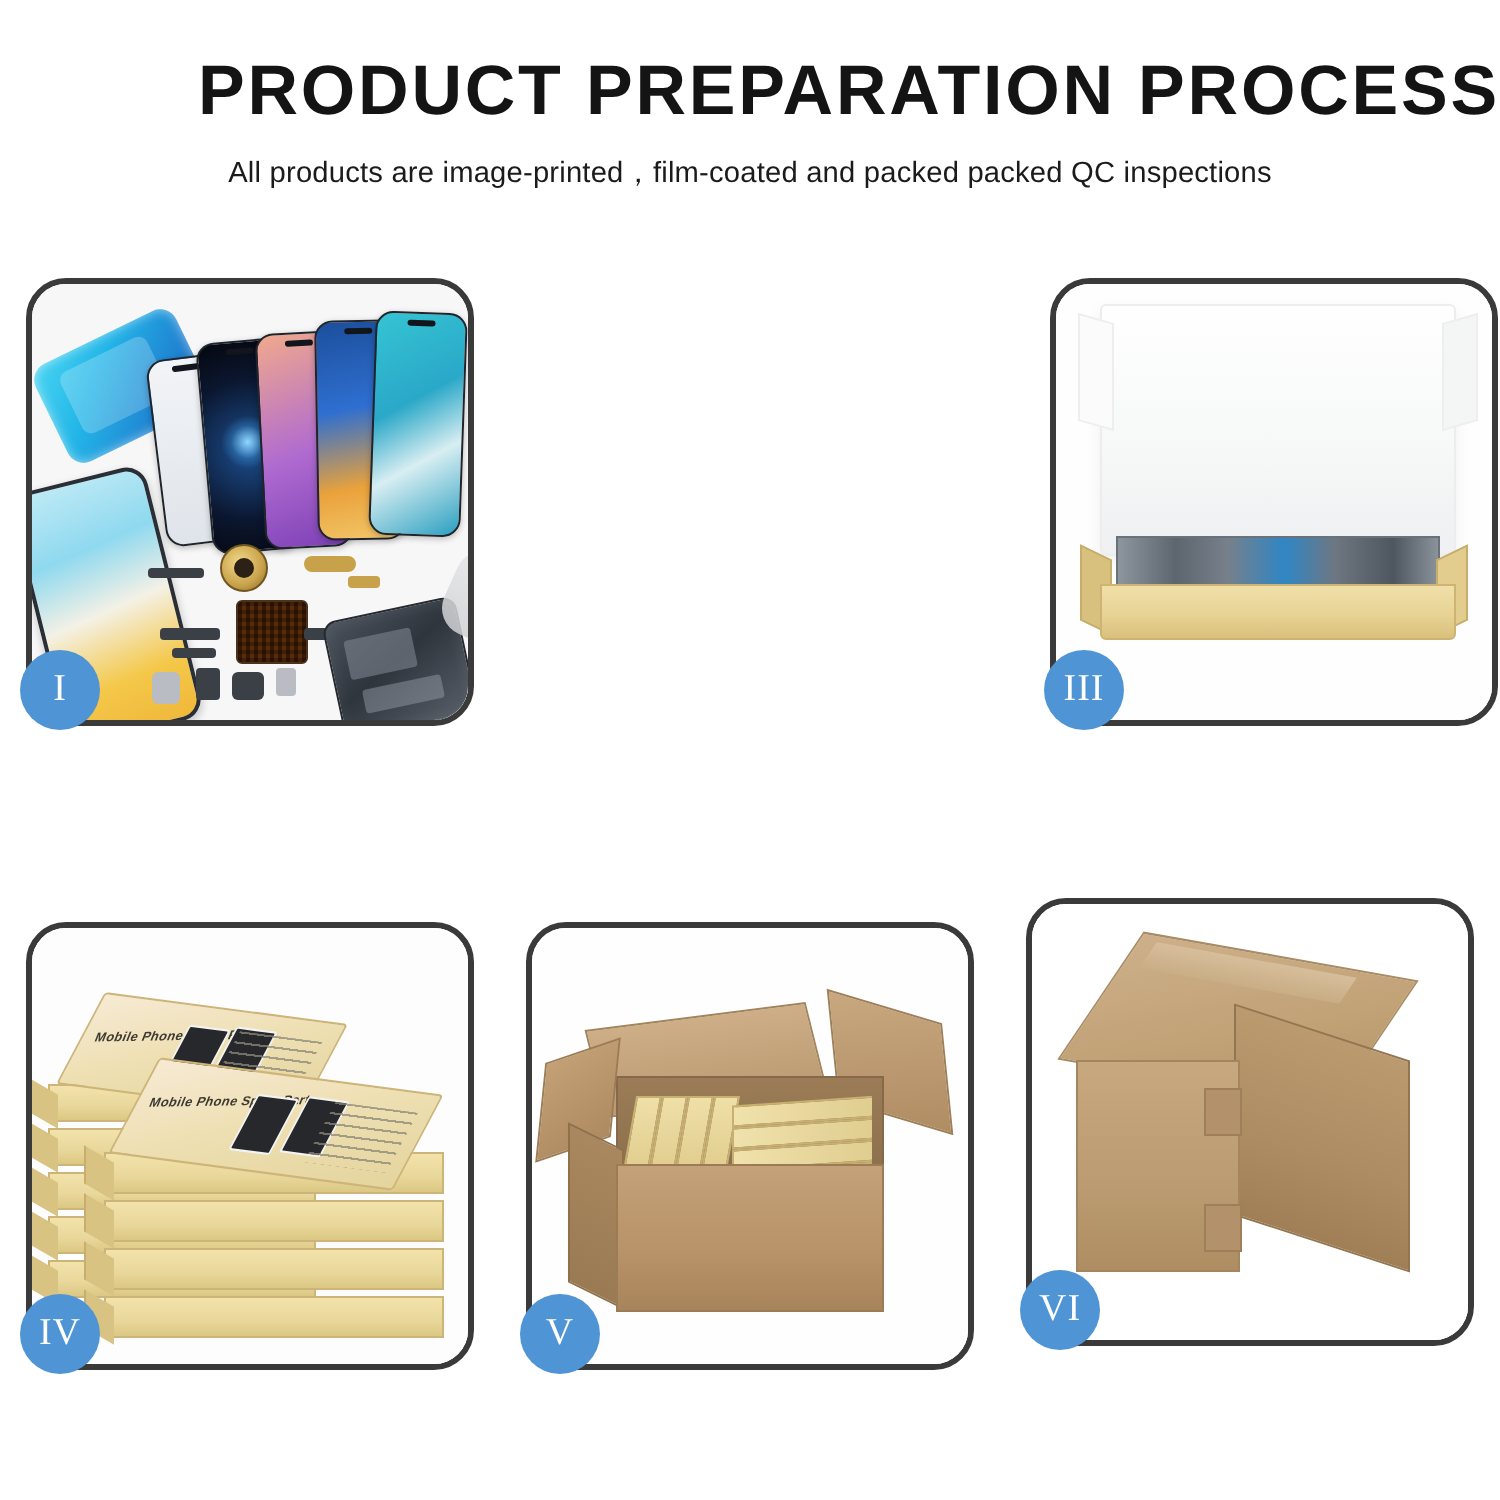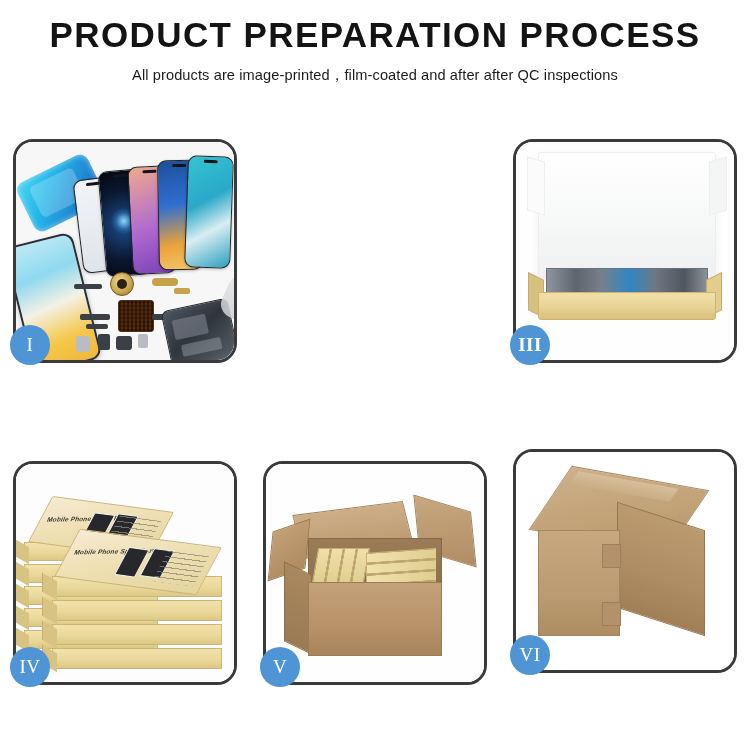--- a/index.html
+++ b/index.html
@@ -7,41 +7,42 @@
     width:750px;height:750px;background:#ffffff;
     font-family:"Liberation Sans",sans-serif;
     overflow:hidden;position:relative;
   }
   .page{position:relative;width:750px;height:750px;}
 
   
   .header{position:absolute;left:0;top:0;width:750px;text-align:center;}
   .title{
     font-size:35px;font-weight:700;color:#141414;
-    letter-spacing:1.4px;margin-top:17px;line-height:1;
+    letter-spacing:1.4px;margin-top:28px;line-height:1;
     white-space:nowrap;
+    text-align:right;
   }
   .subtitle{
     font-size:14.6px;color:#1b1b1b;margin-top:14px;letter-spacing:.1px;
     white-space:nowrap;font-weight:400;
   }
 
   
   .grid{position:absolute;left:13px;top:139px;width:724px;height:546px;}
   .panel{
     position:absolute;width:224px;height:224px;
     border:3px solid #3a3a3a;border-radius:20px;
     background:#f6f6f6;box-sizing:border-box;overflow:visible;
   }
   .panel .clip{
     position:absolute;inset:0;border-radius:17px;overflow:hidden;background:#f7f7f7;
   }
   .p1{left:0;top:0;}
   .p2{left:250px;top:0;}
-  .p3{left:500px;top:0;font-weight:bold;}
+  .p3{left:512px;top:0;}
   .p4{left:0;top:322px;}
   .p5{left:250px;top:322px;}
   .p6{left:500px;top:310px;}
 
   .badge{
     position:absolute;left:-6px;bottom:-5px;width:40px;height:40px;border-radius:50%;
     background:#4f94d4;color:#ffffff;z-index:12;
     display:flex;align-items:center;justify-content:center;
     font-family:"Liberation Serif",serif;font-size:19px;letter-spacing:.5px;
     box-shadow:0 0 0 0 rgba(0,0,0,0);
@@ -256,21 +257,21 @@
   }
   .c6tab{position:absolute;background:#b3916a;border:1px solid #9d7f58;}
 </style>
 </head>
 <body>
 
 <div class="page">
 
   <div class="header">
     <div class="title">PRODUCT PREPARATION PROCESS</div>
-    <div class="subtitle">All products are image-printed，film-coated and after after QC inspections</div>
+    <div class="subtitle">All products are image-printed，film-coated and packed packed QC inspections</div>
   </div>
 
   <div class="grid">
 
     <div class="panel p1">
       <div class="clip">
         <div class="scene1">
           <div class="film"></div>
           <div class="phoneFan">
             <div class="ph ph1">

